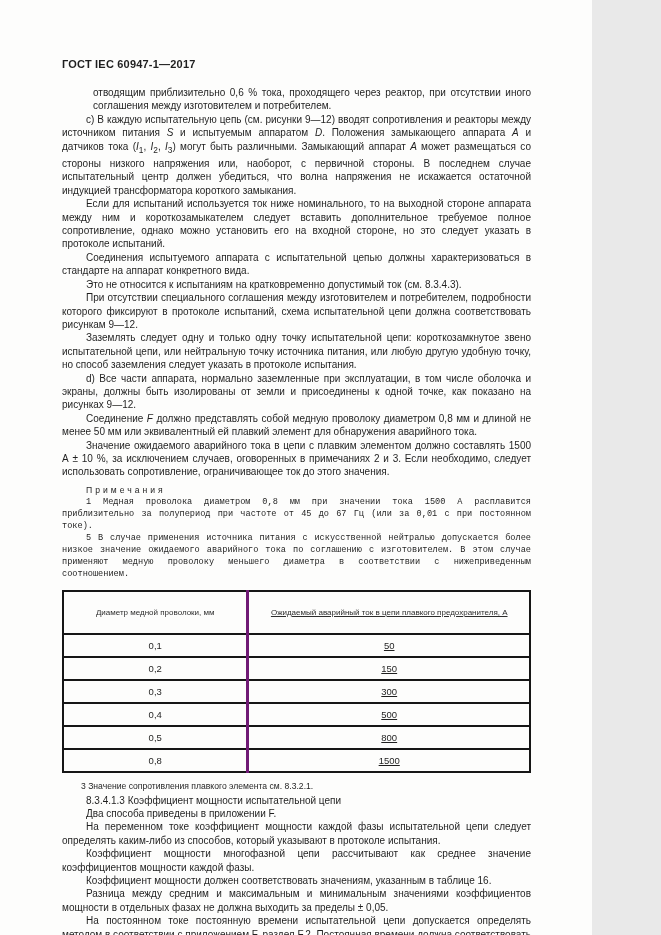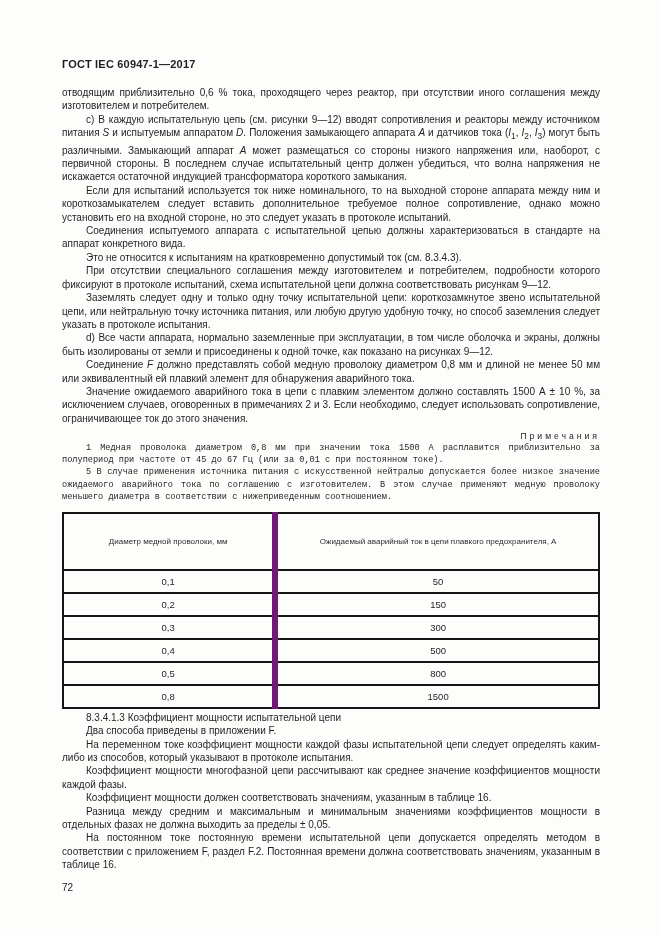--- a/index.html
+++ b/index.html
@@ -3,75 +3,75 @@
 <meta charset="utf-8">
 <style>
   html, body { margin: 0; padding: 0; }
   body {
     width: 661px; height: 935px;
     background: #e9e9e9;
     font-family: "Liberation Sans", sans-serif;
   }
   .page {
     box-sizing: border-box;
-    width: 661px; height: 935px;
+    width: 592px; height: 935px;
     background: #fdfdfc;
     padding: 58px 61px 0 62px;
     color: #1f1f1f;
     overflow: hidden;
   }
   .doc-header {
     font-weight: bold;
     font-size: 11px;
     letter-spacing: 0.2px;
     margin-bottom: 16px;
   }
   .para {
     font-size: 10px;
     line-height: 13.4px;
     text-align: justify;
     text-indent: 24px;
     margin: 0;
   }
-  .para.noindent { text-indent: 0; }
+  .para.noindent { text-indent: 0; margin-left: 31px; }
   .notes {
     margin-top: 5px;
     font-size: 8.6px;
     line-height: 12.1px;
   }
   .note-label {
     text-indent: 24px;
     letter-spacing: 3px;
-    text-align: right;
   }
   .note {
     text-align: justify;
     text-indent: 24px;
     margin: 0;
     font-family: Liberation Mono, monospace;
   }
   table.wire-table {
     width: 100%;
     border-collapse: collapse;
     margin-top: 9px;
     border: 2px solid #161616;
   }
   table.wire-table th, table.wire-table td {
     border-top: 2px solid #161616;
     border-bottom: 2px solid #161616;
     text-align: center;
   }
   table.wire-table th + th, table.wire-table td + td {
-    border-left: 6px solid #701a75;
+    border-left: 3px solid #701a75;
+    text-decoration: underline;
   }
   table.wire-table th {
     font-weight: normal;
     font-size: 8px;
     color: #2c2c2c;
-    padding: 23px 4px;
+    padding: 16px 4px;
   }
   table.wire-table td {
     font-size: 9.5px;
     height: 21px;
     padding: 0;
   }
   table.wire-table .col-diameter { width: 39.6%; }
   .note3 {
     font-size: 8.6px;
     line-height: 12.1px;
@@ -145,20 +145,21 @@
           <td>0,5</td>
           <td>800</td>
         </tr>
         <tr>
           <td>0,8</td>
           <td>1500</td>
         </tr>
       </tbody>
   </table>
 
+  <div class="note3">3 Значение сопротивления плавкого элемента см. 8.3.2.1.</div>
 
   <div id="sections">
       <div class="section-heading">8.3.4.1.3 Коэффициент мощности испытательной цепи</div>
       <div class="para">Два способа приведены в приложении F.</div>
       <div class="para">На переменном токе коэффициент мощности каждой фазы испытательной цепи следует определять каким-либо из способов, который указывают в протоколе испытания.</div>
       <div class="para">Коэффициент мощности многофазной цепи рассчитывают как среднее значение коэффициентов мощности каждой фазы.</div>
       <div class="para">Коэффициент мощности должен соответствовать значениям, указанным в таблице 16.</div>
       <div class="para">Разница между средним и максимальным и минимальным значениями коэффициентов мощности в отдельных фазах не должна выходить за пределы ± 0,05.</div>
       <div class="para">На постоянном токе постоянную времени испытательной цепи допускается определять методом в соответствии с приложением F, раздел F.2. Постоянная времени должна соответствовать значениям, указанным в таблице 16.</div>
     </div>

